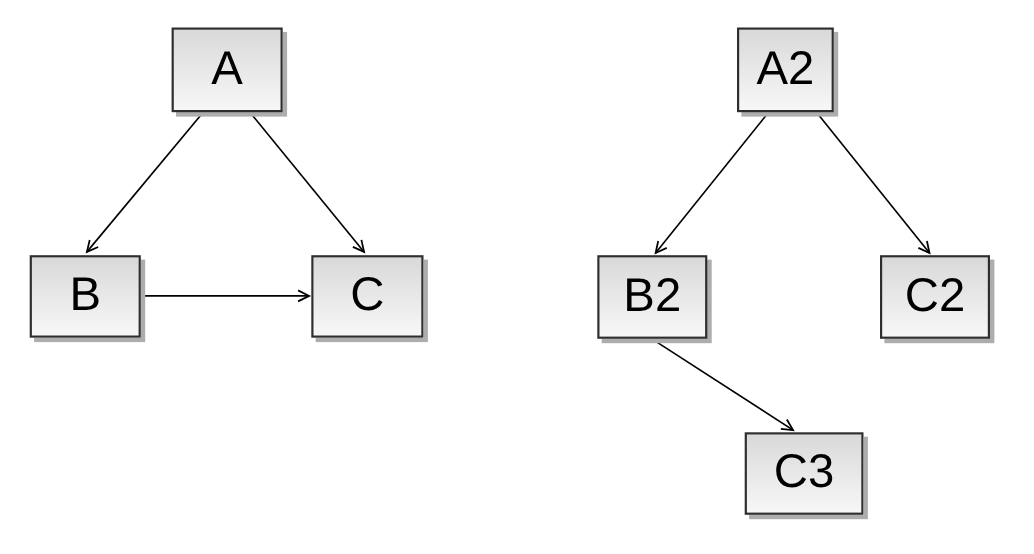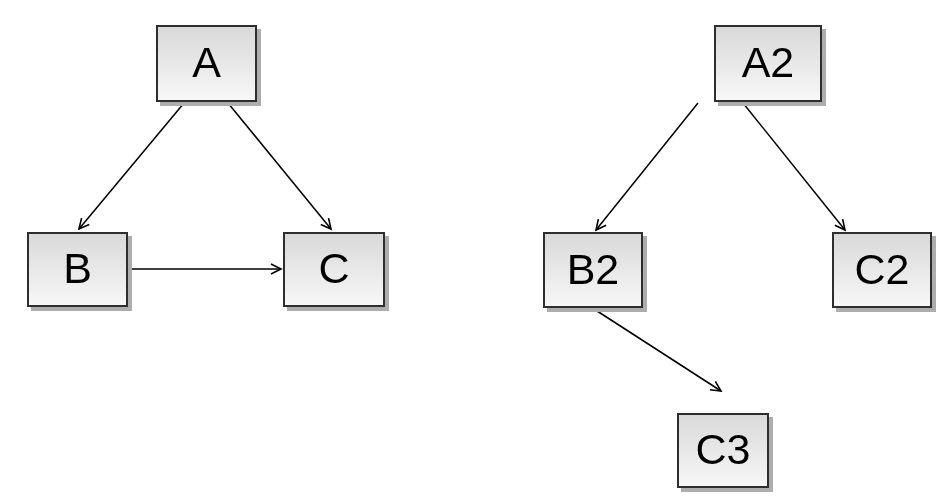--- a/index.html
+++ b/index.html
@@ -48,25 +48,25 @@
     </svg>
 <div class="node" style="left: 156px; top: 25px; width: 101px; height: 77px; background: linear-gradient(rgb(217, 217, 217), rgb(247, 247, 247)); border-color: rgb(46, 46, 46); box-shadow: rgb(173, 173, 173) 4px 4px 0px 0px; color: rgb(0, 0, 0);">
       <span>A</span>
     </div>
     <div class="node" style="left: 27px; top: 232px; width: 101px; height: 75px; background: linear-gradient(rgb(217, 217, 217), rgb(247, 247, 247)); border-color: rgb(46, 46, 46); box-shadow: rgb(173, 173, 173) 4px 4px 0px 0px; color: rgb(0, 0, 0);">
       <span>B</span>
     </div>
     <div class="node" style="left: 283px; top: 232px; width: 102px; height: 75px; background: linear-gradient(rgb(217, 217, 217), rgb(247, 247, 247)); border-color: rgb(46, 46, 46); box-shadow: rgb(173, 173, 173) 4px 4px 0px 0px; color: rgb(0, 0, 0);">
       <span>C</span>
     </div>
-    <div class="node" style="left: 670px; top: 25px; width: 108px; height: 77px; background: linear-gradient(rgb(217, 217, 217), rgb(247, 247, 247)); border-color: rgb(46, 46, 46); box-shadow: rgb(173, 173, 173) 4px 4px 0px 0px; color: rgb(0, 0, 0); margin-left: 44px;">
+    <div class="node" style="left: 670px; top: 25px; width: 88px; height: 77px; background: linear-gradient(rgb(217, 217, 217), rgb(247, 247, 247)); border-color: rgb(46, 46, 46); box-shadow: rgb(173, 173, 173) 4px 4px 0px 0px; color: rgb(0, 0, 0);">
       <span>A2</span>
     </div>
     <div class="node" style="left: 543px; top: 232px; width: 100px; height: 76px; background: linear-gradient(rgb(217, 217, 217), rgb(247, 247, 247)); border-color: rgb(46, 46, 46); box-shadow: rgb(173, 173, 173) 4px 4px 0px 0px; color: rgb(0, 0, 0); text-align: center;">
       <span>B2</span>
     </div>
-    <div class="node" style="left: 832px; top: 232px; width: 100px; height: 76px; background: linear-gradient(rgb(217, 217, 217), rgb(247, 247, 247)); border-color: rgb(46, 46, 46); box-shadow: rgb(173, 173, 173) 4px 4px 0px 0px; color: rgb(0, 0, 0);">
+    <div class="node" style="left: 800px; top: 232px; width: 100px; height: 76px; background: linear-gradient(rgb(217, 217, 217), rgb(247, 247, 247)); border-color: rgb(46, 46, 46); box-shadow: rgb(173, 173, 173) 4px 4px 0px 0px; color: rgb(0, 0, 0);">
       <span>C2</span>
     </div>
-    <div class="node" style="left: 677px; top: 413px; width: 92px; height: 75px; background: linear-gradient(rgb(217, 217, 217), rgb(247, 247, 247)); border-color: rgb(46, 46, 46); box-shadow: rgb(173, 173, 173) 4px 4px 0px 0px; color: rgb(0, 0, 0);">
+    <div class="node" style="left: 677px; top: 393px; width: 108px; height: 75px; background: linear-gradient(rgb(217, 217, 217), rgb(247, 247, 247)); border-color: rgb(46, 46, 46); box-shadow: rgb(173, 173, 173) 4px 4px 0px 0px; color: rgb(0, 0, 0);">
       <span>C3</span>
     </div>
   </div>
 
 </body></html>

